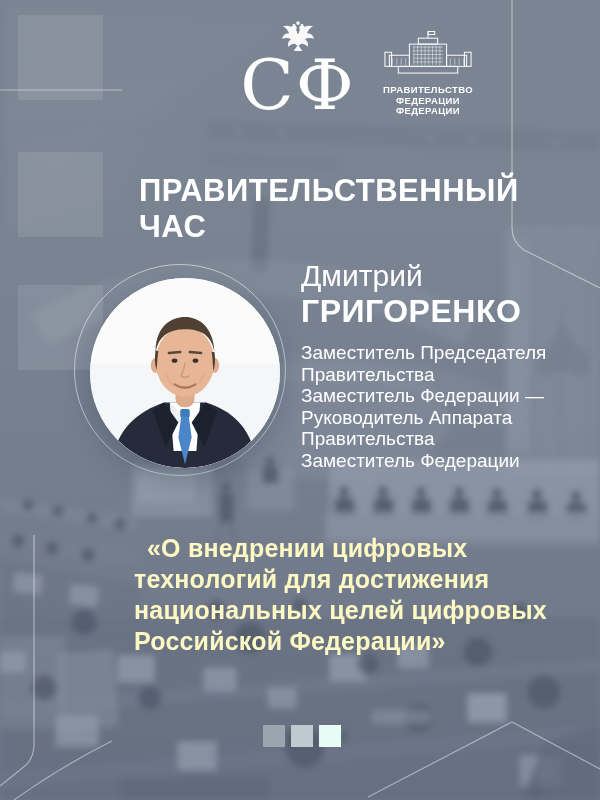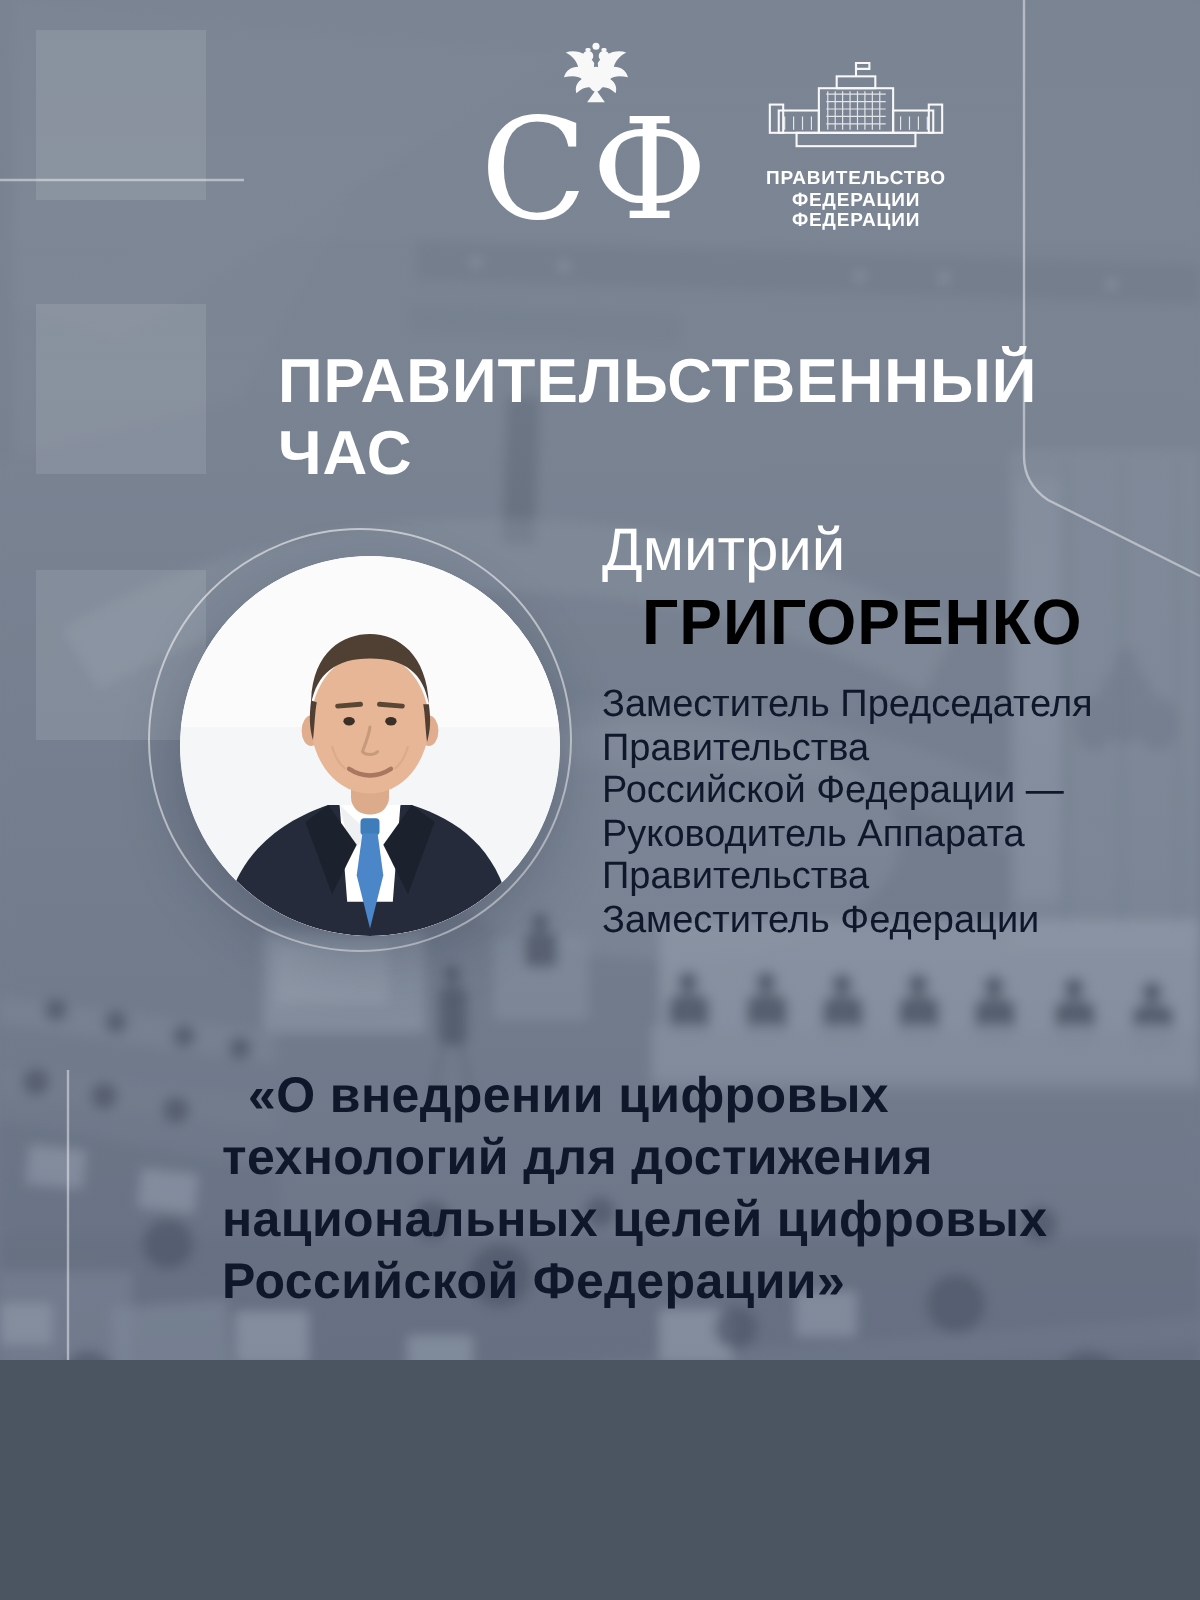--- a/index.html
+++ b/index.html
@@ -1,17 +1,17 @@
 <!DOCTYPE html>
 <html><head>
 <meta charset="utf-8">
 <style>
   html,body{margin:0;padding:0;background:#4b5562;}
   .canvas{
-    position:relative;width:600px;height:680px;overflow:hidden;
+    position:relative;width:600px;height:800px;overflow:hidden;
     font-family:"Liberation Sans",sans-serif;background:#7A8492;text-decoration:underline;
   }
   .canvas *{box-sizing:border-box;}
   .bg-svg{position:absolute;inset:0;display:block;}
   .overlay{
     position:absolute;inset:0;pointer-events:none;
     background:linear-gradient(180deg,
       rgba(121,131,146,.88) 0%,
       rgba(121,131,146,.66) 28%,
       rgba(112,122,140,.48) 52%,
@@ -39,24 +39,24 @@
   
   .portrait-ring{position:absolute;left:74px;top:264px;width:212px;height:212px;
     border-radius:50%;border:1px solid rgba(255,255,255,.55);}
   .portrait{position:absolute;left:90px;top:278px;width:190px;height:190px;
     border-radius:50%;overflow:hidden;background:#f4f5f6;
     box-shadow:0 12px 30px rgba(25,35,55,.25);}
   .portrait svg{display:block;}
   .speaker-info{position:absolute;left:301px;top:259px;width:280px;color:#fff;}
   .first-name{font-size:30px;line-height:34px;font-weight:400;}
   .last-name{font-size:32px;line-height:37px;font-weight:800;letter-spacing:.5px;}
-  .position{margin-top:12px;font-size:19px;line-height:21.5px;color:#0f172a;font-weight:400;}
-
-  
-  .topic{position:absolute;left:111px;top:533px;color:#0f172a;
+  .position{margin-top:12px;font-size:19px;line-height:21.5px;color:#ffffff;font-weight:400;}
+
+  
+  .topic{position:absolute;left:134px;top:533px;color:#fef9c3;
     font-size:25px;font-weight:700;line-height:31px;letter-spacing:.2px;}
   .topic .t0{margin-left:13px;}
 
   
   .footer-squares{position:absolute;left:263px;top:725px;display:flex;gap:6px;}
   .footer-squares .fsq{width:22px;height:22px;}
 </style>
 </head>
 <body>
 
@@ -317,25 +317,25 @@
         <path d="M100 90 C99 96 97 100 96 103 C98 105 102 105 104 103" stroke="#c79a7c" stroke-width="1.6" fill="none" stroke-linecap="round"></path>
         <path d="M89 112 Q100 119 111 112" stroke="#a9765f" stroke-width="2.4" fill="none" stroke-linecap="round"></path>
         <path d="M80 100 Q82 108 87 112" stroke="#d8a685" stroke-width="1.2" fill="none" opacity=".7"></path>
         <path d="M120 100 Q118 108 113 112" stroke="#d8a685" stroke-width="1.2" fill="none" opacity=".7"></path>
       </g>
     </svg>
   </div>
 
   <div class="speaker-info">
     <div class="first-name">Дмитрий</div>
-    <div class="last-name" style="color: #000000; margin-left: 20px;">ГРИГОРЕНКО</div>
+    <div class="last-name" style="color: #ffffff;">ГРИГОРЕНКО</div>
     <div class="position">
       <div>Заместитель Председателя</div>
       <div>Правительства</div>
-      <div>Российской Федерации —</div>
+      <div>Заместитель Федерации —</div>
       <div>Руководитель Аппарата</div>
       <div>Правительства</div>
       <div>Заместитель Федерации</div>
     </div>
   </div>
 
   <div class="topic">
     <div class="t0">«О внедрении цифровых</div>
     <div>технологий для достижения</div>
     <div>национальных целей цифровых</div>

